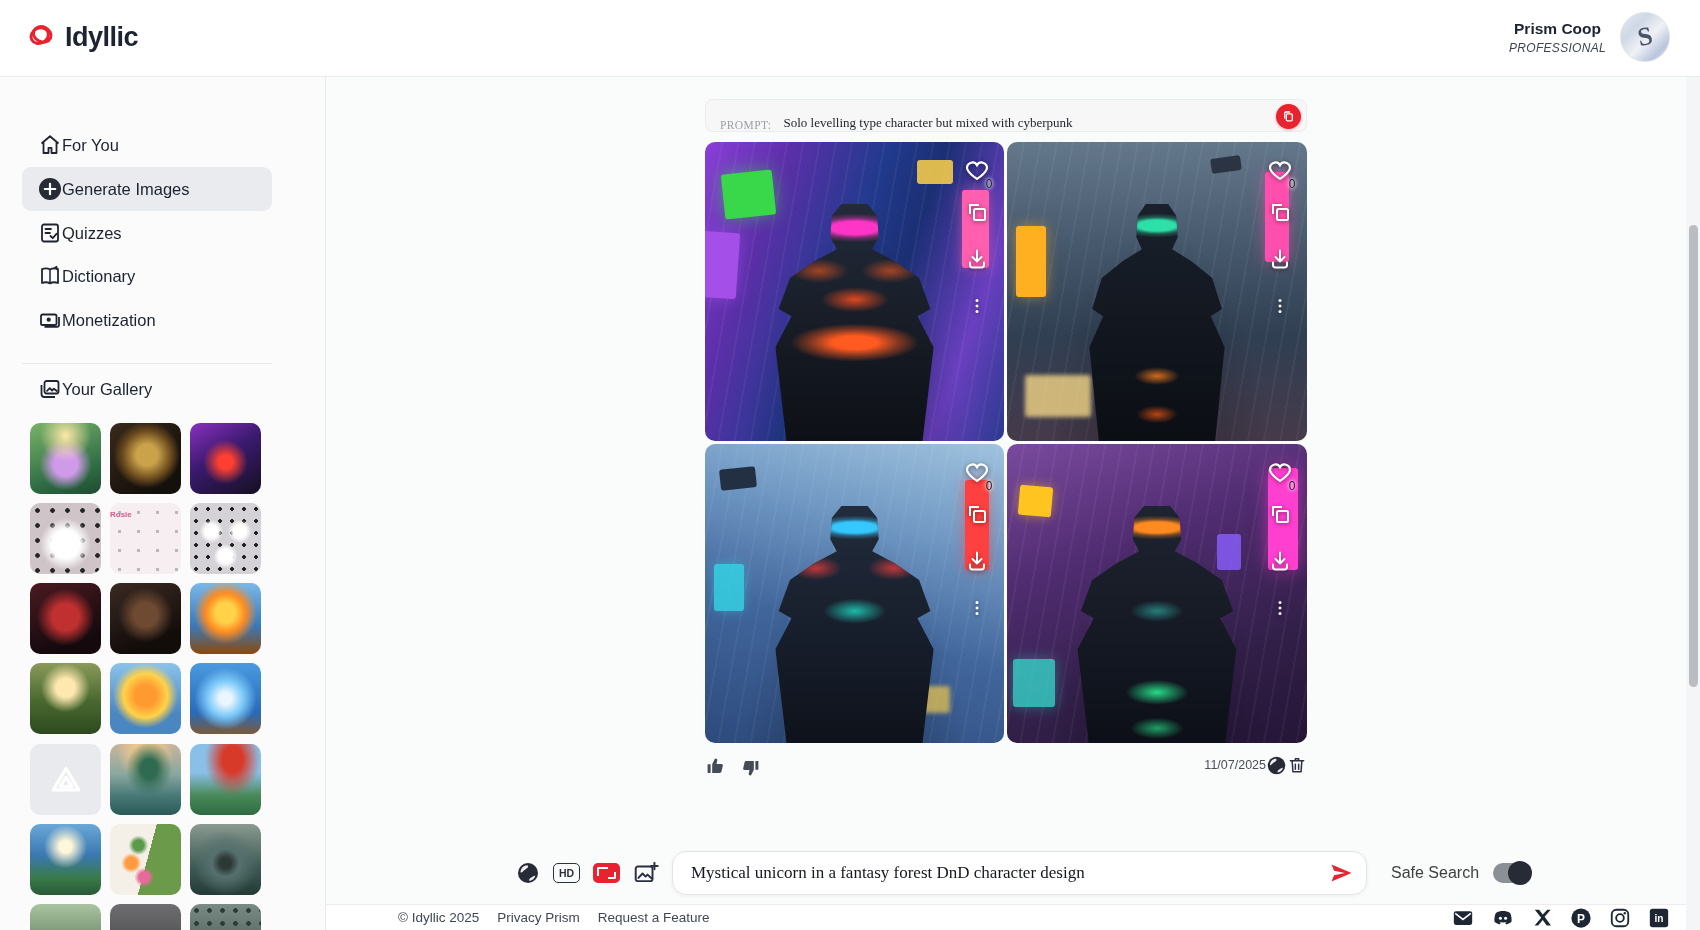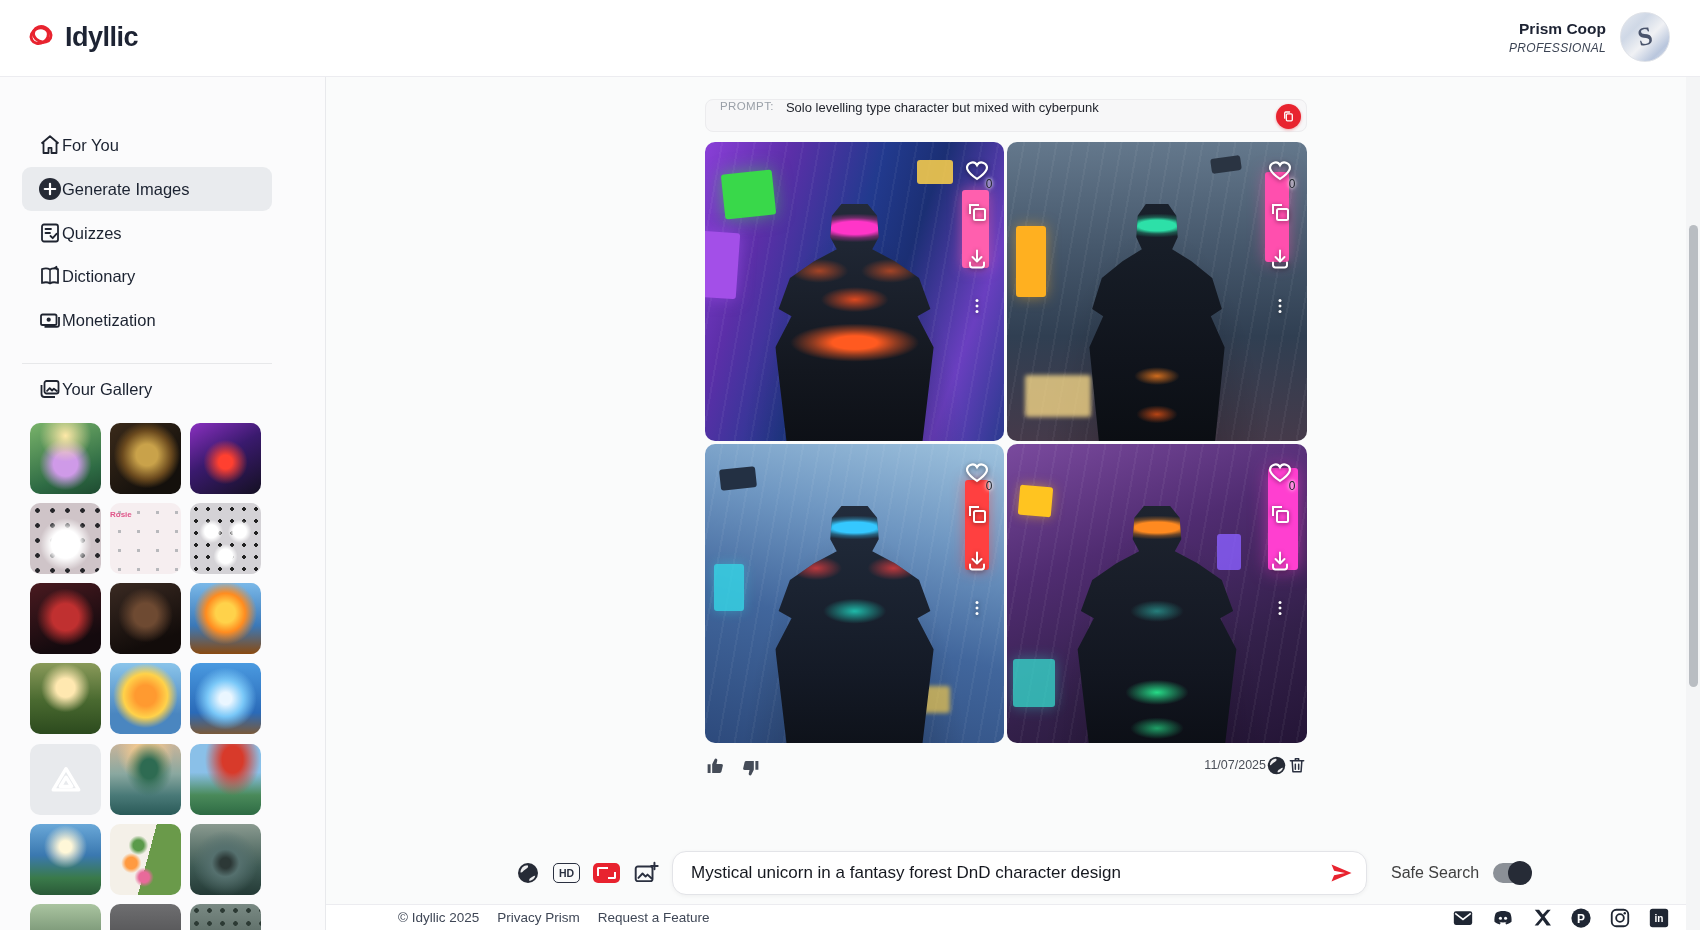--- a/index.html
+++ b/index.html
@@ -7,21 +7,21 @@
               font-family:"Liberation Sans", sans-serif; color:#1d2333; }
   #app { position:relative; width:1700px; height:930px; }
 
   
   .header { position:absolute; top:0; left:0; width:1700px; height:77px; background:#fff;
             border-bottom:1px solid #ececf0; z-index:20; }
   .logo { position:absolute; left:26px; top:20px; display:flex; align-items:center; gap:9px; cursor:pointer; }
   .brand { font-size:27px; font-weight:800; letter-spacing:-0.5px; color:#1d2333; }
   .userblock { position:absolute; right:30px; top:12px; display:flex; align-items:center; gap:14px; cursor:pointer; }
   .usertext { text-align:right; }
-  .username { font-size:15.5px; font-weight:700; color:#1d2333; }
+  .username { font-size:15.5px; font-weight:700; color:#1d2333;text-align:center; }
   .userplan { font-size:12px; font-style:italic; color:#3c4454; margin-top:3px; letter-spacing:.3px; }
   .avatar { width:50px; height:50px; border-radius:50%; overflow:hidden; position:relative;
             background:linear-gradient(135deg,#e8ebf1 0%,#cfd8e6 30%,#f0f1f4 55%,#b9c6dd 80%,#e4e7ee 100%);
             border:1px solid #dfe2e8; display:flex; align-items:center; justify-content:center; }
   .avatar span { font-family:"Liberation Serif", serif; font-size:26px; color:#49536b; transform:rotate(-12deg); font-weight:700; }
 
   
   .sidebar { position:absolute; top:77px; left:0; width:326px; height:853px; background:#fbfbfc;
              border-right:1px solid #e8e9ec; }
   .nav-item { position:absolute; left:22px; width:250px; height:44px; border-radius:9px;
@@ -56,21 +56,21 @@
   .t-mountain  { background: radial-gradient(circle at 50% 32%, #fff7d8 0 10%, transparent 36%), linear-gradient(180deg,#6aa8d8,#3a78b0 44%,#3a7a4a 76%,#2a5a38); }
   .t-picnic    { background: radial-gradient(circle at 30% 55%, #ff9a40 0 9%, transparent 16%), radial-gradient(circle at 48% 75%, #e86a9a 0 8%, transparent 15%), radial-gradient(circle at 40% 30%, #5a9a4a 0 8%, transparent 15%), linear-gradient(105deg,#f4f0e8 0 52%, #6a9a4a 52%); }
   .t-ripple    { background: radial-gradient(circle at 50% 55%, #2c3836 0 10%, #55706e 26%, transparent 62%), linear-gradient(180deg,#8a9a90,#3e5a54 60%,#243a36); }
   .t-row7a     { background: linear-gradient(180deg,#aac4a0,#3a5a40); }
   .t-row7b     { background: linear-gradient(180deg,#6e6e70,#3a3a3c); }
   .t-row7c     { background: radial-gradient(#2c3a34 2px, transparent 2.6px), linear-gradient(180deg,#7a8a84,#3a4a44); background-size:13px 13px,auto; }
 
   
   .card { position:absolute; left:705px; top:99px; width:602px; }
   .promptbar { position:relative; width:602px; height:33px; background:#f7f7f8; border:1px solid #ececee;
-               border-radius:8px; display:flex; align-items:flex-start; padding:0 40px 0 14px; gap:12px; }
+               border-radius:8px; display:flex; align-items:flex-end; padding:0 40px 0 14px; gap:12px;font-family:Liberation Serif, serif; }
   .plabel { font-size:11.5px; color:#9aa0a8; letter-spacing:.4px; }
   .ptext  { font-size:13px; color:#23262e; white-space:nowrap; overflow:hidden; }
   .copy-red { position:absolute; right:5px; top:4px; width:25px; height:25px; border-radius:50%;
               background:#e8232f; display:flex; align-items:center; justify-content:center; cursor:pointer;
               box-shadow:0 1px 3px rgba(232,35,47,.4); }
 
   .grid { position:absolute; top:43px; left:0; width:602px; height:601px;
           display:grid; grid-template-columns:299px 300px; grid-template-rows:299px 299px; gap:3px; }
   .gimg { position:relative; border-radius:10px; overflow:hidden; cursor:pointer; }
   .gimg::after { content:""; position:absolute; inset:0;
@@ -146,21 +146,21 @@
   .cico { cursor:pointer; display:flex; align-items:center; justify-content:center; margin-right:13px; }
   .hd-badge { width:27px; height:20px; border:1.8px solid #2a3040; border-radius:5px; font-size:10.5px; font-weight:700;
               color:#2a3040; display:flex; align-items:center; justify-content:center; }
   .ratio-ic { width:27px; height:20px; background:#e8232f; border-radius:5px; position:relative; }
   .ratio-ic::before { content:""; position:absolute; left:4px; top:4px; width:9px; height:7px;
                       border-left:2px solid #fff; border-top:2px solid #fff; border-radius:2px 0 0 0; }
   .ratio-ic::after { content:""; position:absolute; right:4px; bottom:4px; width:6px; height:5px;
                      border-right:2px solid #fff; border-bottom:2px solid #fff; border-radius:0 0 2px 0; }
   .prompt-input-wrap { position:relative; width:695px; height:44px; margin-right:24px; }
   .prompt-input { width:100%; height:100%; border:1px solid #e3e4e8; border-radius:14px; background:#fff;
-                  padding:0 52px 0 18px; font-size:17px; color:#15181f; font-family:Liberation Sans, sans-serif;
+                  padding:0 52px 0 18px; font-size:17px; color:#15181f; font-family:Liberation Serif, serif;
                   box-shadow:0 1px 4px rgba(0,0,0,.05); outline:none; }
   .sendbtn { position:absolute; right:12px; top:9px; width:28px; height:26px; cursor:pointer;
              display:flex; align-items:center; justify-content:center; }
   .safesearch { display:flex; align-items:center; gap:14px; }
   .ss-label { font-size:16px; color:#404040; }
   .toggle { position:relative; width:38px; height:20px; border-radius:10px; background:#8b9097; cursor:pointer; }
   .toggle .knob { position:absolute; right:-1px; top:-2px; width:24px; height:24px; border-radius:50%; background:#262b36; }
 
   
   .footer { position:absolute; left:326px; right:0; bottom:0; height:26px; background:#fff;

